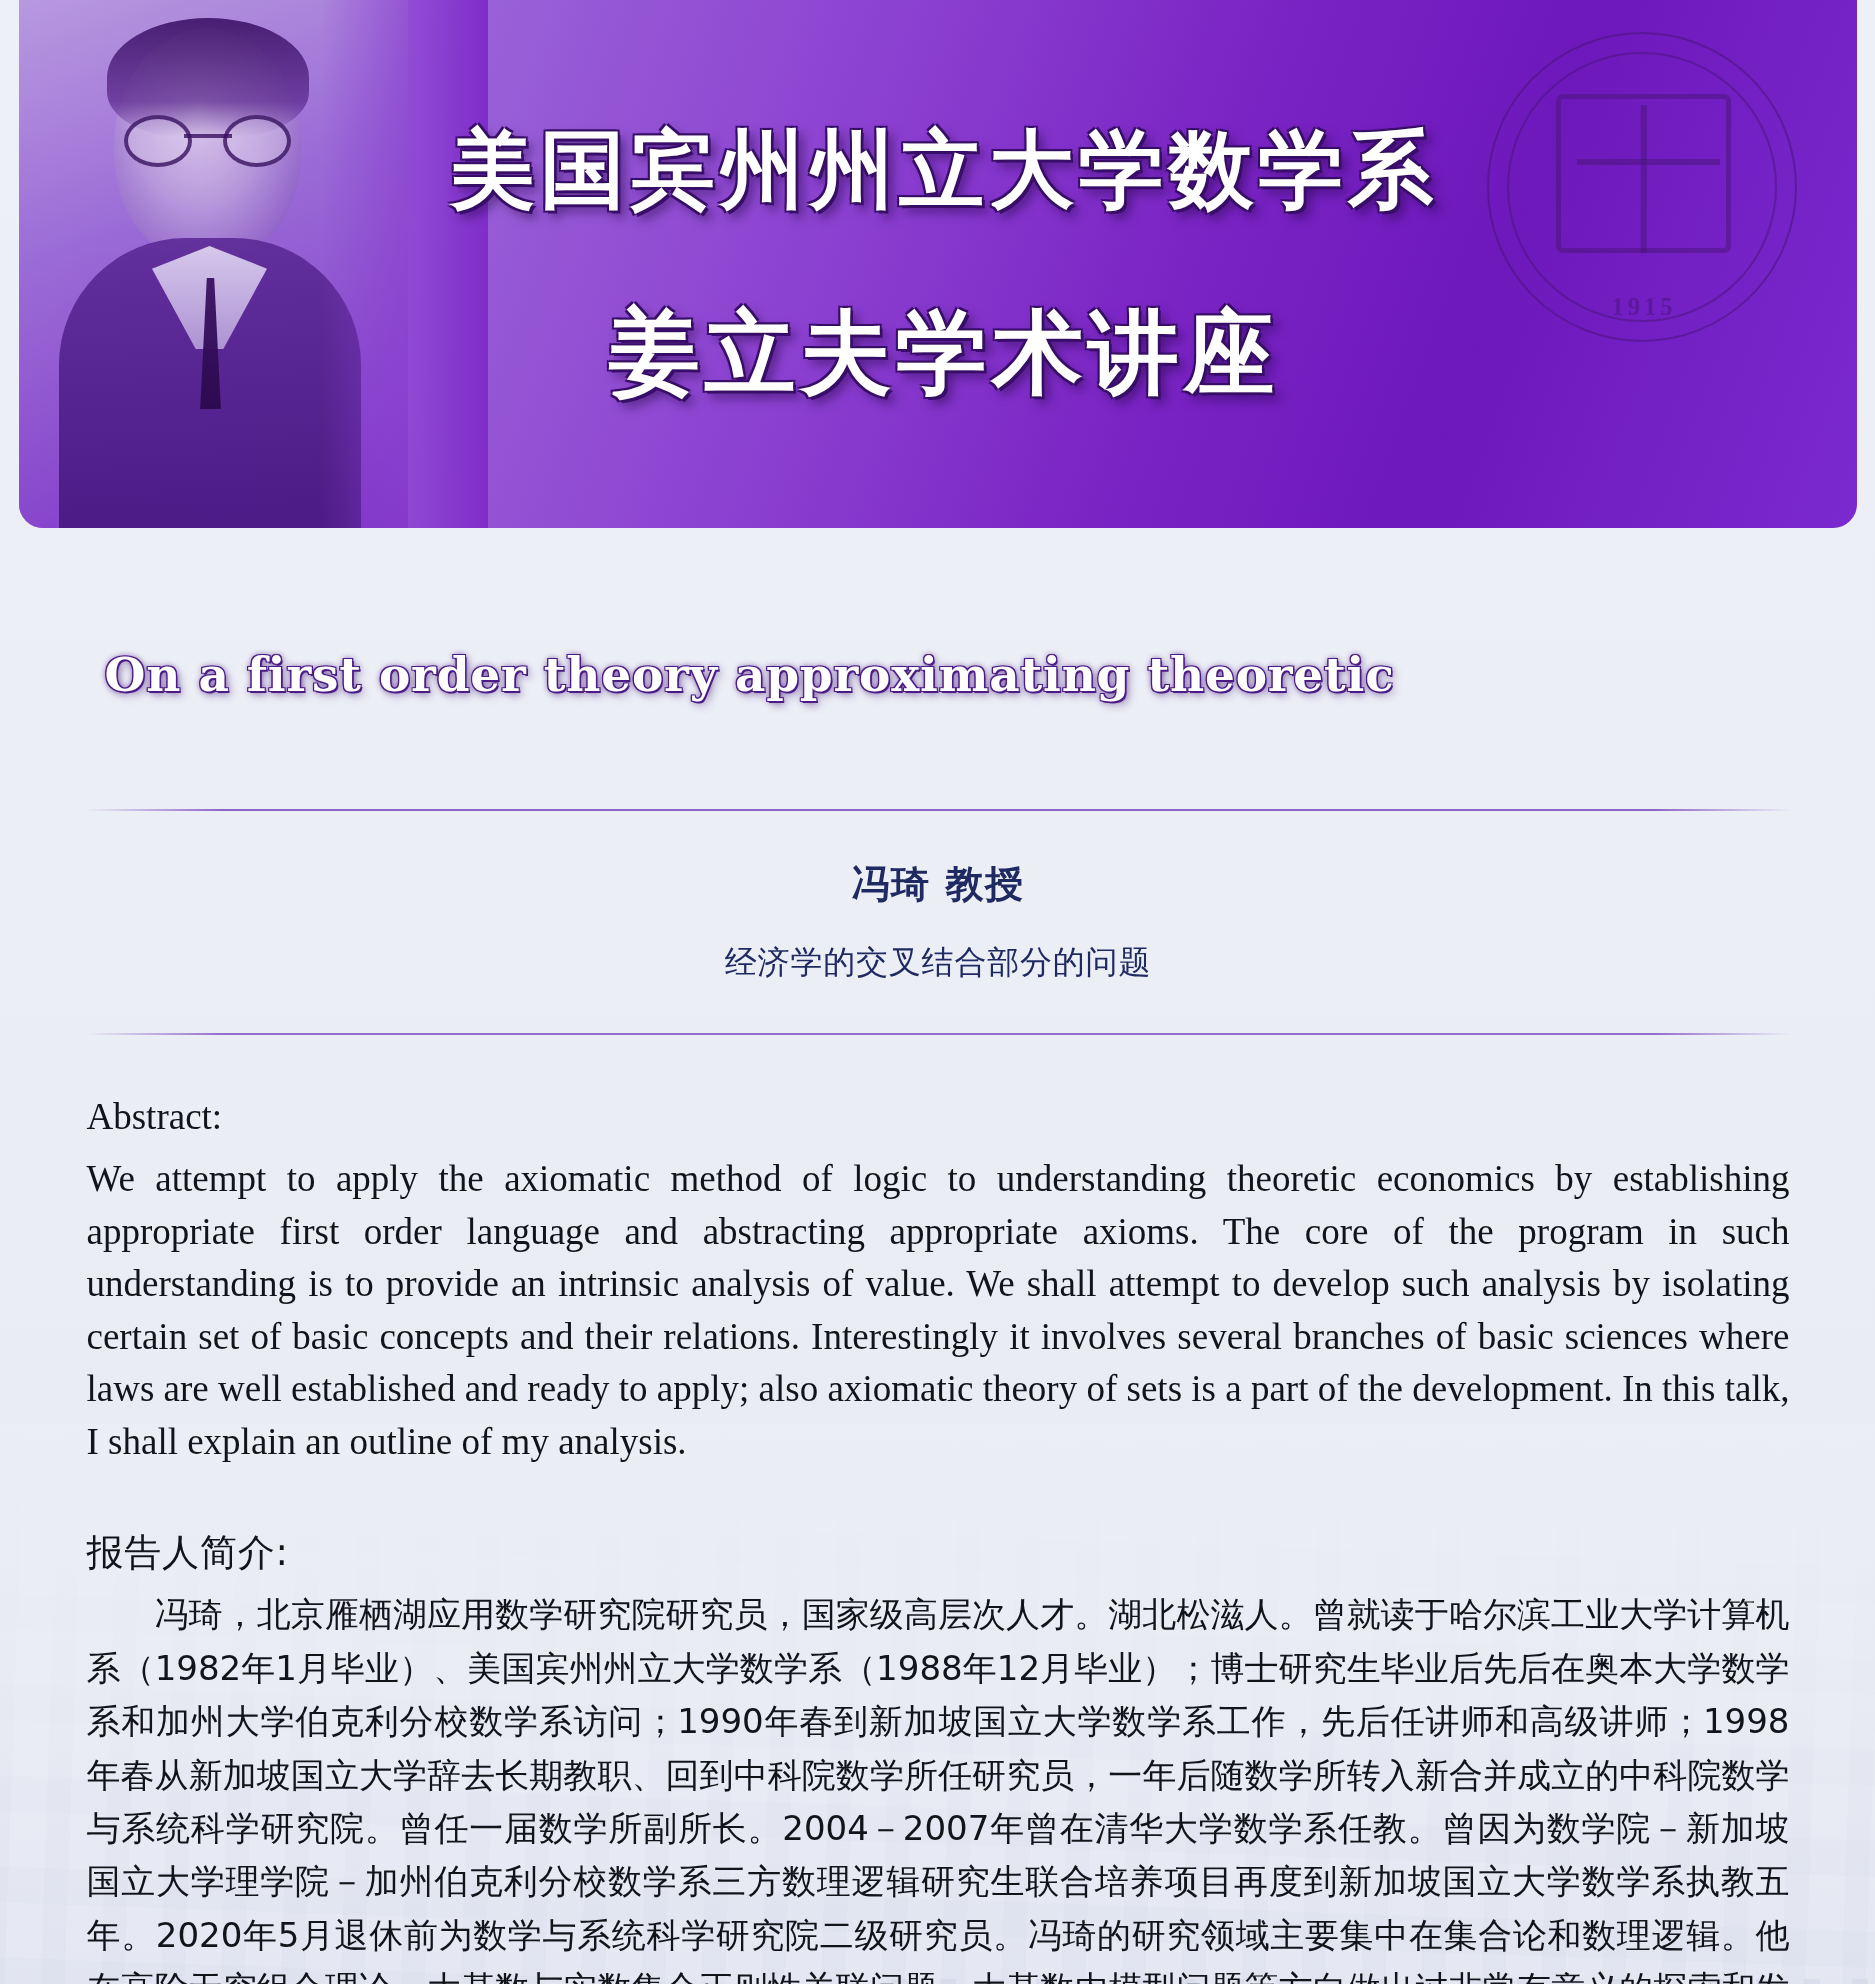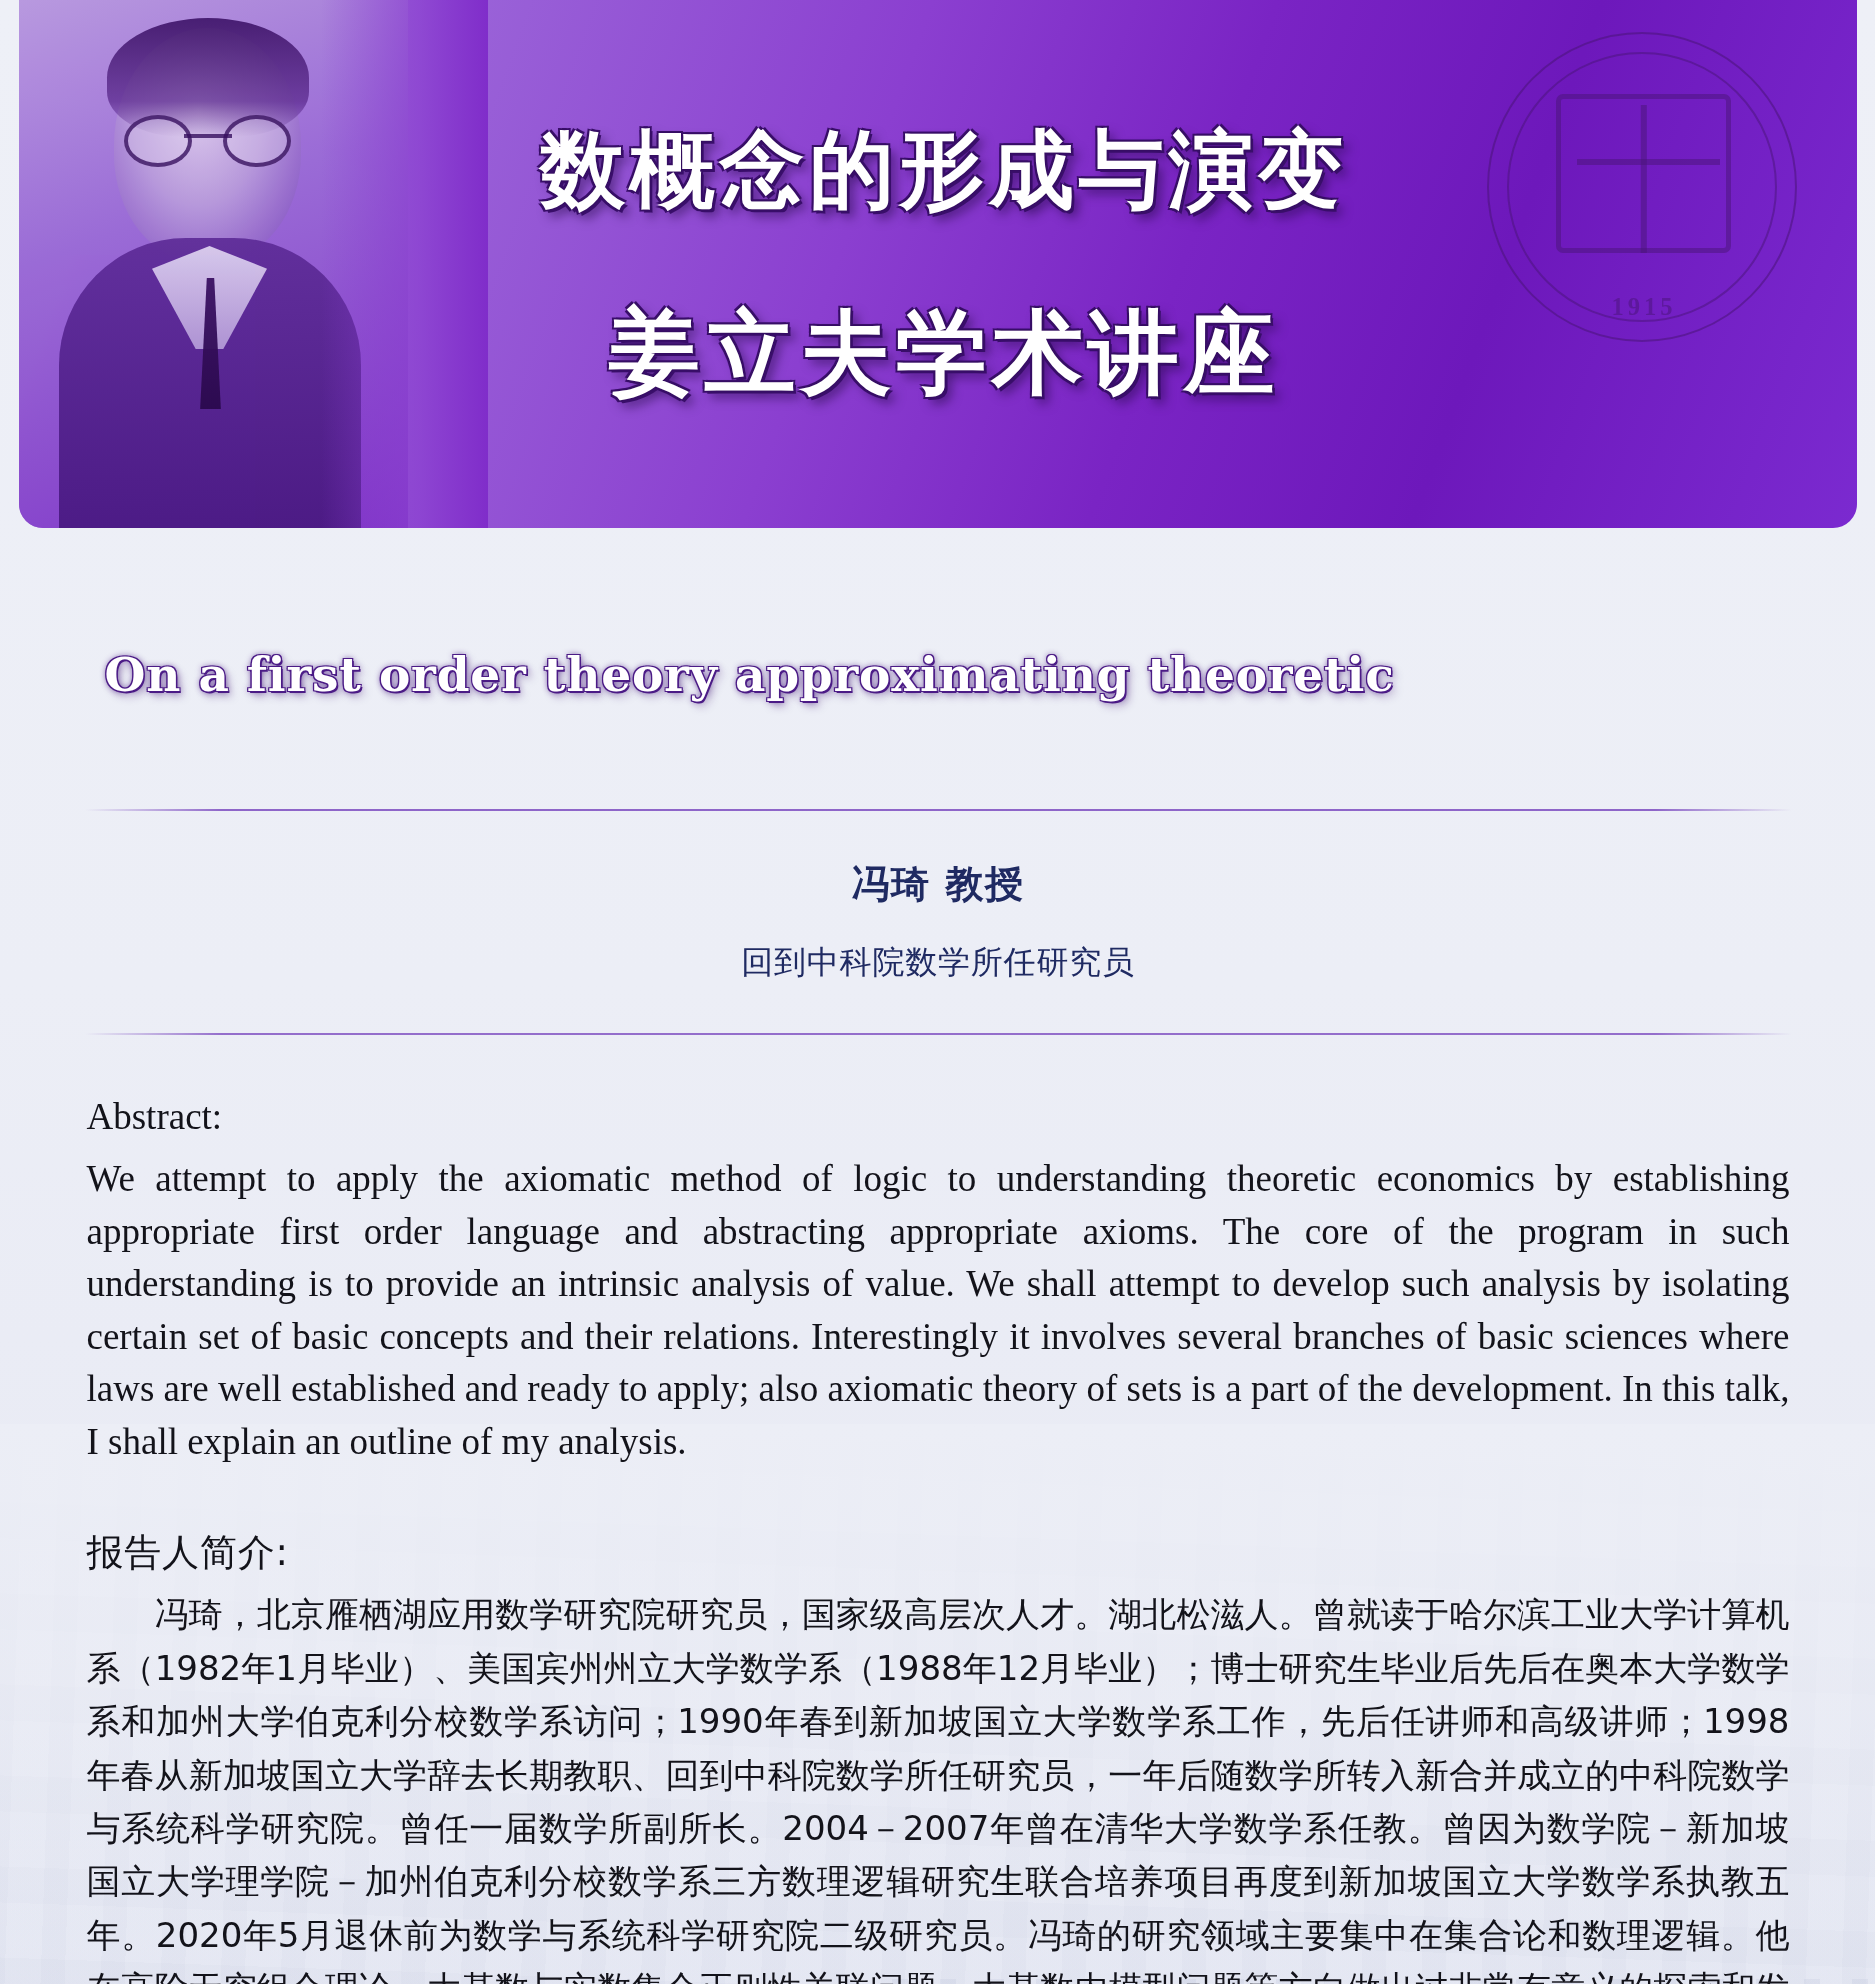--- a/index.html
+++ b/index.html
@@ -373,40 +373,40 @@
           <div class="bridge"></div>
         </div>
         <div class="p-body"></div>
         <div class="p-collar"></div>
         <div class="p-tie"></div>
       </div>
     </div>
     <div class="header-fade"></div>
 
     <div class="header-titles">
-      <div class="title-cn">数概念的形成与演变</div>
+      <div class="title-cn">美国宾州州立大学数学系</div>
       <div class="title-cn sub">姜立夫学术讲座</div>
     </div>
 
     <div class="seal">
       <div class="ring2"></div>
       <div class="emblem"></div>
       <div class="txt-bottom">1915</div>
     </div>
   </div>
 
   <div class="talk-title-wrap">
     <div class="talk-title">On a first order theory approximating theoretic</div>
   </div>
 
   <div class="divider"></div>
 
   <div class="speaker-block">
     <div class="speaker-name">冯琦 教授</div>
-    <div class="speaker-affil">回到中科院数学所任研究员</div>
+    <div class="speaker-affil">经济学的交叉结合部分的问题</div>
   </div>
 
   <div class="divider2"></div>
 
   <div class="content">
     <div class="abstract-label">Abstract:</div>
     <div class="abstract-body">We attempt to apply the axiomatic method of logic to understanding theoretic economics by establishing appropriate first order language and abstracting appropriate axioms. The core of the program in such understanding is to provide an intrinsic analysis of value. We shall attempt to develop such analysis by isolating certain set of basic concepts and their relations. Interestingly it involves several branches of basic sciences where laws are well established and ready to apply; also axiomatic theory of sets is a part of the development. In this talk, I shall explain an outline of my analysis.</div>
 
     <div class="bio-label">报告人简介:</div>
     <div class="bio-body">冯琦，北京雁栖湖应用数学研究院研究员，国家级高层次人才。湖北松滋人。曾就读于哈尔滨工业大学计算机系（1982年1月毕业）、美国宾州州立大学数学系（1988年12月毕业）；博士研究生毕业后先后在奥本大学数学系和加州大学伯克利分校数学系访问；1990年春到新加坡国立大学数学系工作，先后任讲师和高级讲师；1998年春从新加坡国立大学辞去长期教职、回到中科院数学所任研究员，一年后随数学所转入新合并成立的中科院数学与系统科学研究院。曾任一届数学所副所长。2004－2007年曾在清华大学数学系任教。曾因为数学院－新加坡国立大学理学院－加州伯克利分校数学系三方数理逻辑研究生联合培养项目再度到新加坡国立大学数学系执教五年。2020年5月退休前为数学与系统科学研究院二级研究员。冯琦的研究领域主要集中在集合论和数理逻辑。他在高阶无穷组合理论、大基数与实数集合正则性关联问题、大基数内模型问题等方向做出过非常有意义的探索和发现、发表了系列的英文论著、并获得国内外同仁的高度肯定。当前冯琦的研究问题集中在物质分析基础和价值分析基础方面。这些问题是逻辑学、数学、哲学、经济学的交叉结合部分的问题，也自然涉及数学哲学和科学哲学的基本问题。冯琦先生重视逻辑学基础教育，十分热爱教学，已培养了一批目前活跃在国内外舞台上的逻辑学青年人才。2017年来，他先后出版了“导引”三部，《数理逻辑导引》(2017)、《线性代数导引》(2018)、《集合论导引》（三卷本)(2019)，以及三本外篇，《基本逻辑学》（思维与表达正确性问题探究)(2020)、《逻辑与发现》（物理学领域经典范例启示录)(2022)、《序与数》（数概念的形成与演变)(2023)。</div>

